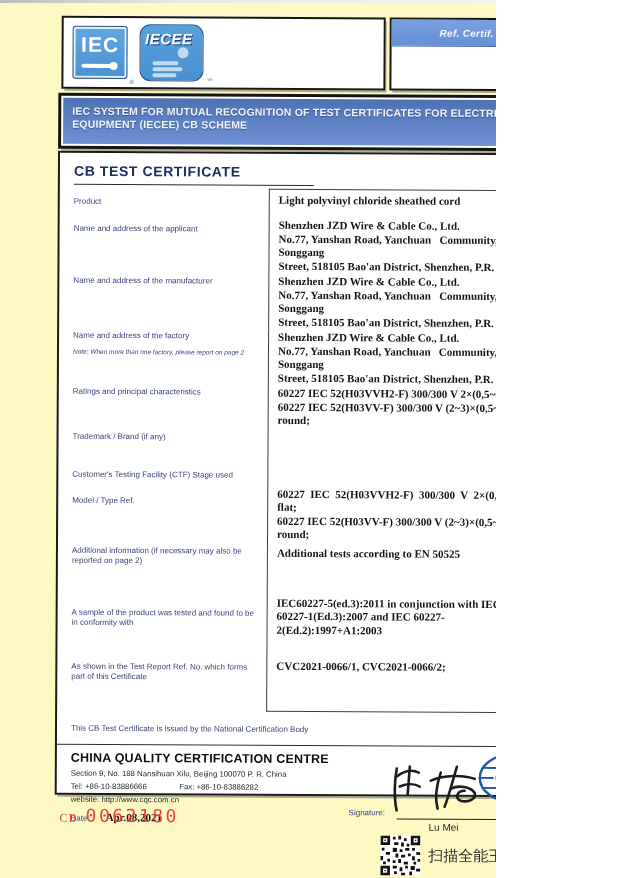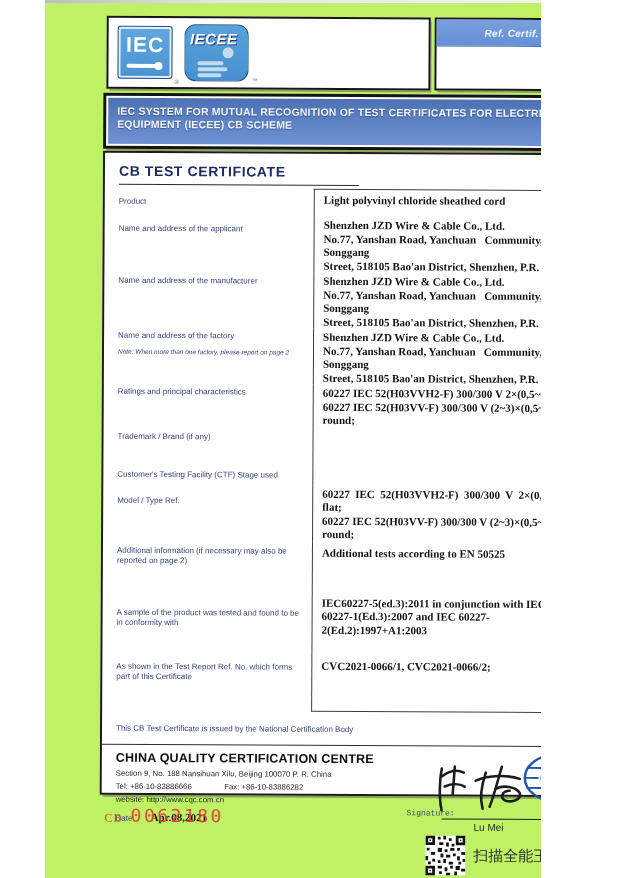--- a/index.html
+++ b/index.html
@@ -1,17 +1,17 @@
 <!DOCTYPE html>
 <html><head>
 <meta charset="utf-8">
 <style>
   html,body{margin:0;padding:0;background:#ffffff;}
-  .page{position:relative;width:496px;height:878px;background:#bef264;overflow:hidden;
-        font-family:"Liberation Sans",sans-serif;color:#151515;margin-left:45px;}
+  .page{position:relative;width:496px;height:878px;background:#fef9c3;overflow:hidden;
+        font-family:"Liberation Sans",sans-serif;color:#151515;}
   .scan{position:absolute;left:0;top:0;width:620px;height:878px;transform:rotate(0.3deg);transform-origin:50% 40%;}
 
   
   .logobox{position:absolute;left:60px;top:17px;width:324px;height:73px;background:#fff;
            border:2px solid #161616;box-shadow:2px 3px 0 -1px rgba(70,70,70,.45);display:flex;align-items:center;padding-left:9px;box-sizing:border-box;}
   .ieclogo{width:53px;height:51px;background:linear-gradient(#61a8e0,#4a93d2);border:1px solid #24508d;border-radius:3px;
            position:relative;display:flex;align-items:flex-start;justify-content:center;box-shadow:inset 0 0 0 2px rgba(255,255,255,.85);}
   .ieclogo .t{color:#fff;font-weight:bold;font-size:21px;letter-spacing:1px;margin-top:6px;font-family:"Liberation Sans",sans-serif;}
   .ieclogo .bar{position:absolute;left:8px;bottom:10px;width:30px;height:4px;background:#fff;border-radius:2px;}
   .ieclogo .dot{position:absolute;right:9px;bottom:8px;width:8px;height:8px;background:#fff;border-radius:50%;}
@@ -67,21 +67,21 @@
 
   
   .footer{position:relative;height:86px;padding:6px 10px 0 14px;box-sizing:border-box;}
   .org{font-size:12.5px;font-weight:bold;color:#0e0e0e;letter-spacing:.2px;}
   .fline{font-size:7.8px;color:#242424;margin-top:4px;}
   .daterow{margin-top:7px;display:flex;align-items:baseline;}
   .datelab{font-size:8px;color:#333f79;}
   .dateval{font-family:"Liberation Serif",serif;font-size:11px;font-weight:bold;color:#141414;margin-left:16px;text-align:right;}
   .sig{position:absolute;left:292px;top:18px;width:170px;height:64px;}
   .sig .script{position:absolute;left:34px;top:-4px;}
-  .sig .siglab{position:absolute;left:13px;top:44px;font-size:8px;color:#333f79;font-family:Liberation Mono, monospace;}
+  .sig .siglab{position:absolute;left:0;top:44px;font-size:8px;color:#333f79;}
   .sig .sigline{position:absolute;left:48px;top:54px;width:100px;border-bottom:1.4px solid #1e1e1e;}
   .sig .signame{position:absolute;left:80px;top:57px;font-size:10px;color:#1e1e1e;}
   .cqc{position:absolute;right:6px;top:2px;}
 
   
   .stamp{position:absolute;left:62px;top:806px;display:flex;align-items:baseline;color:#e8423a;}
   .stamp .cb{font-family:"Liberation Serif",serif;font-size:12px;letter-spacing:1px;margin-right:8px;}
   .stamp .num{font-family:"DejaVu Sans Mono",monospace;font-size:18px;letter-spacing:2.5px;}
   .scanner{position:absolute;left:383px;top:835px;display:flex;align-items:center;}
   .qr{width:40px;height:40px;}

